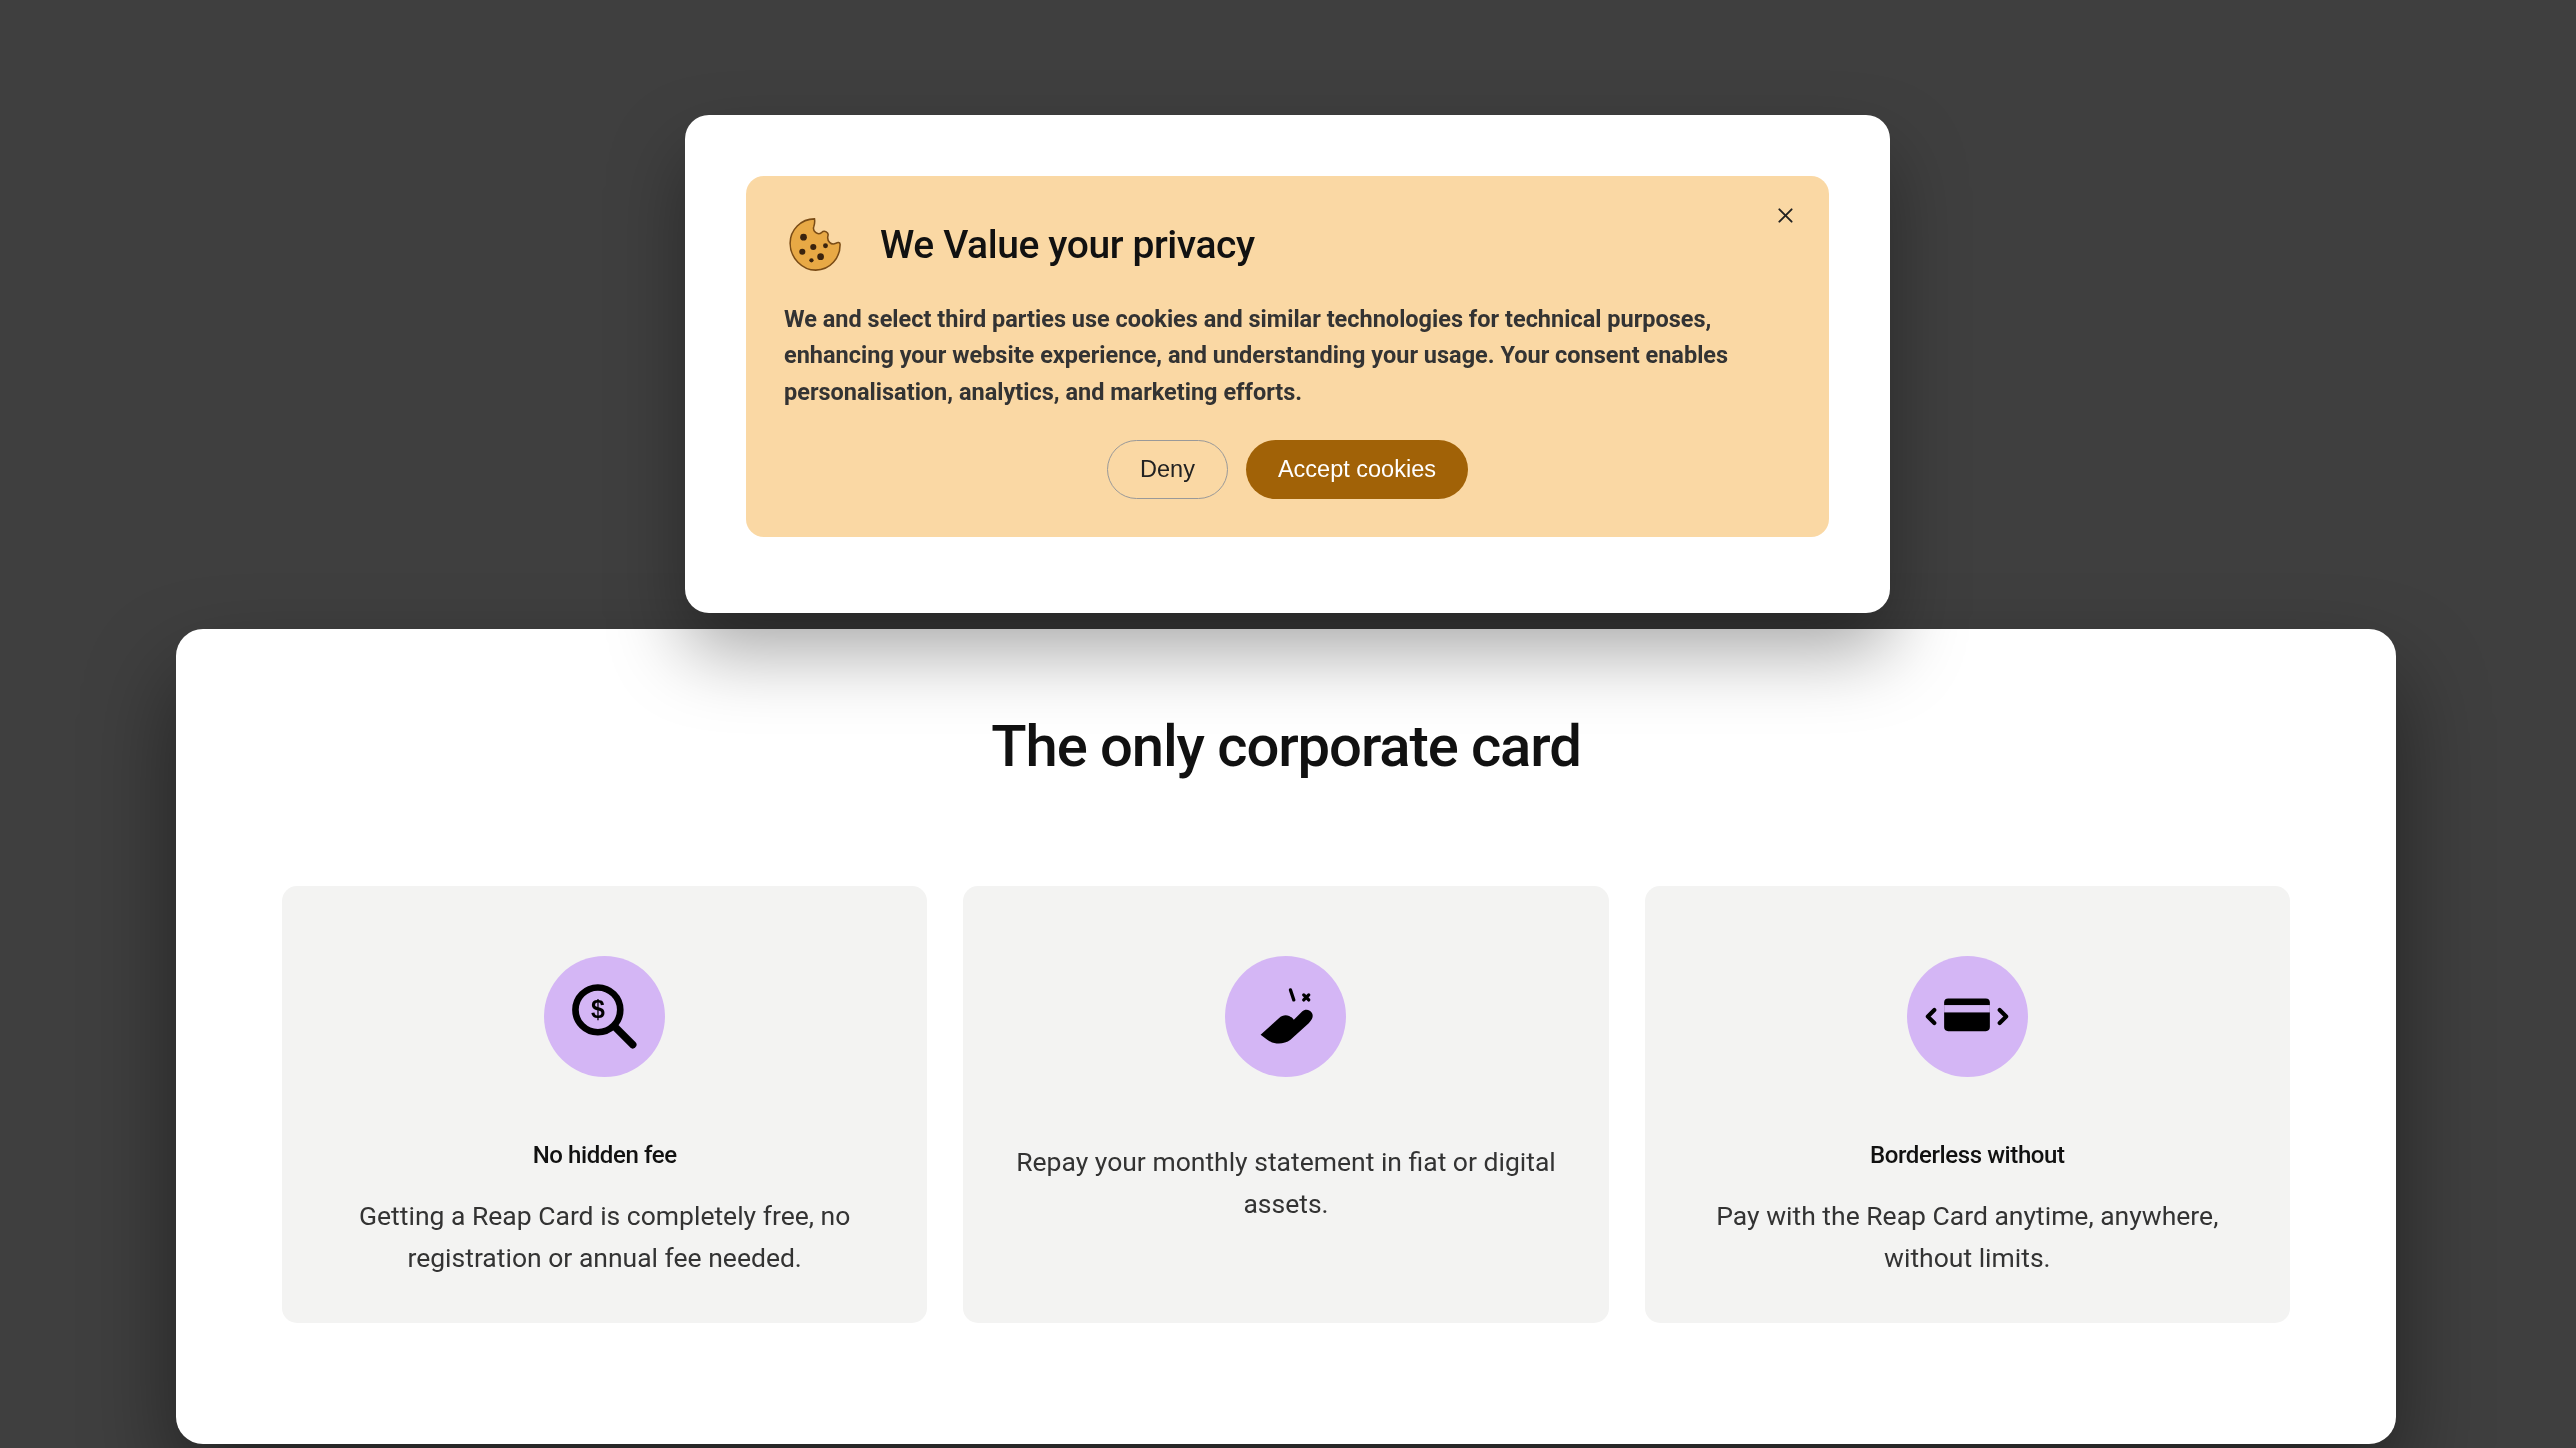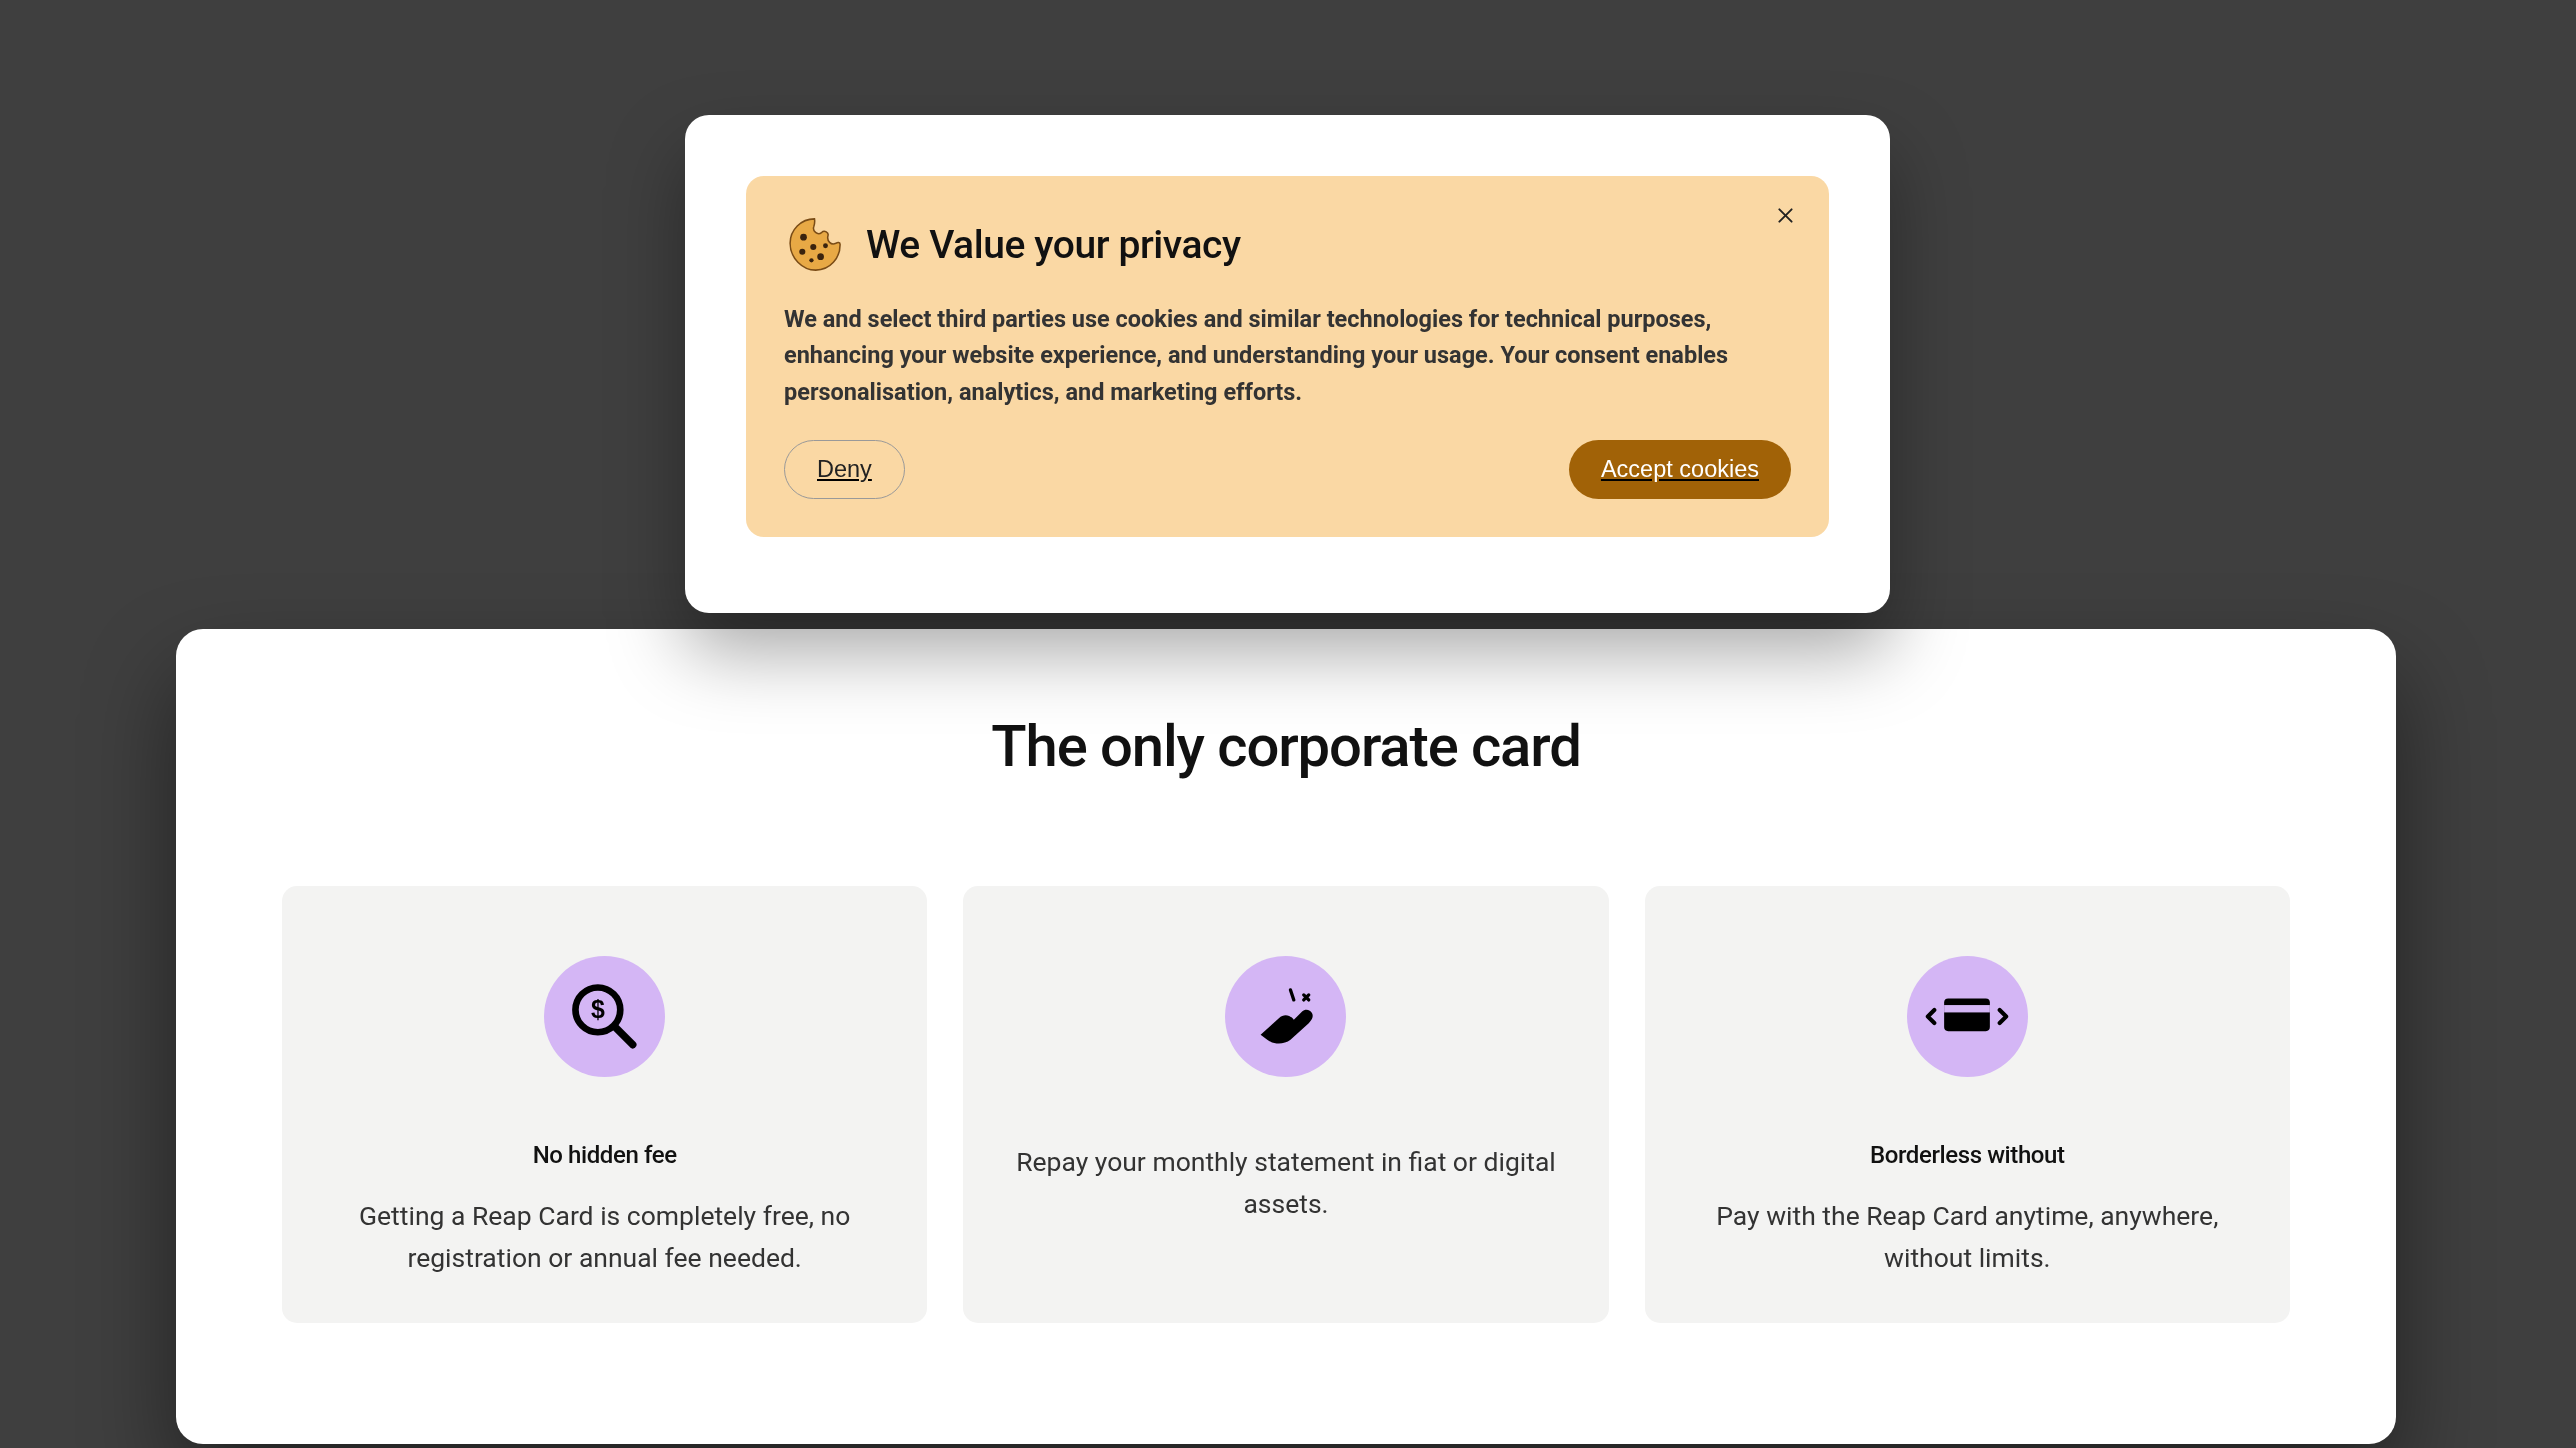--- a/index.html
+++ b/index.html
@@ -52,21 +52,21 @@
   }
 
   .cookie-close svg {
     width: 21px;
     height: 21px;
   }
 
   .cookie-header {
     display: flex;
     align-items: center;
-    gap: 21px;
+    gap: 35px;
     margin-bottom: 26px;
   }
 
   .cookie-icon {
     width: 61px;
     height: 61px;
     flex-shrink: 0;
   }
 
   .cookie-title {
@@ -79,24 +79,23 @@
   .cookie-body {
     font-size: 23.5px;
     line-height: 1.55;
     color: #333;
     font-weight: 700;
     max-width: 985px;
   }
 
   .cookie-actions {
     display: flex;
-    justify-content: space-between;
+    justify-content: center;
     gap: 18px;
     margin-top: 30px;
-    text-decoration: underline;
   }
 
   .btn {
     border-radius: 757px;
     padding: 15px 32px;
     font-size: 23.5px;
     font-weight: 500;
     cursor: pointer;
     border: none;
   }

